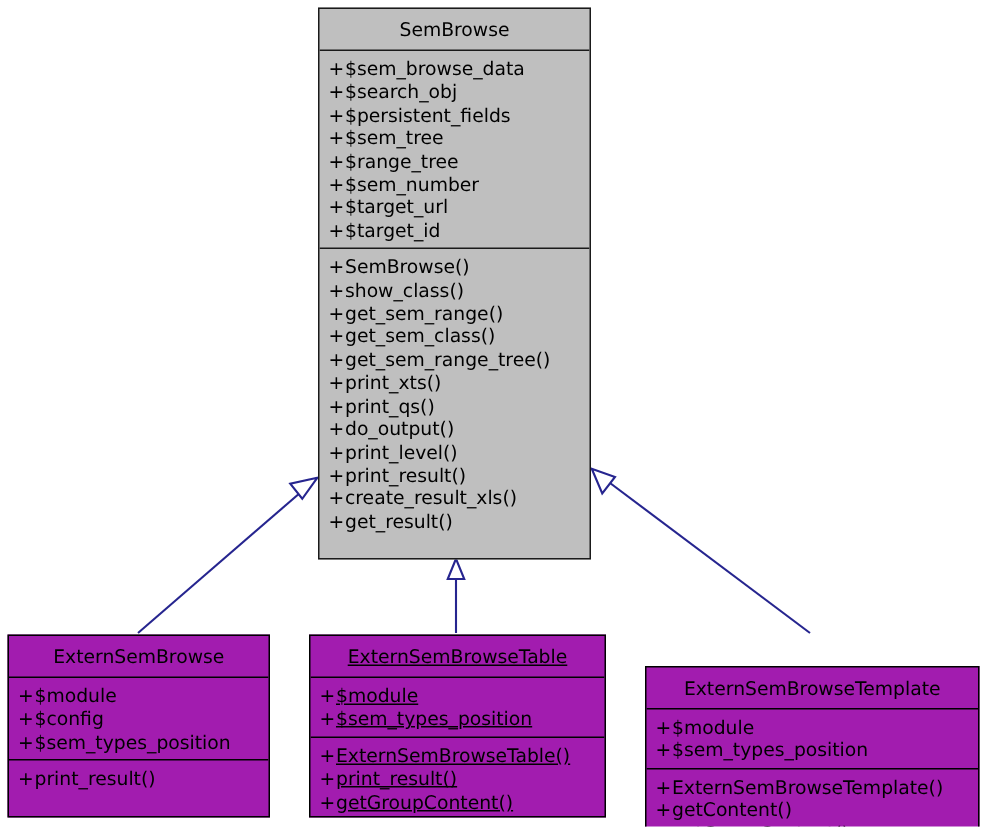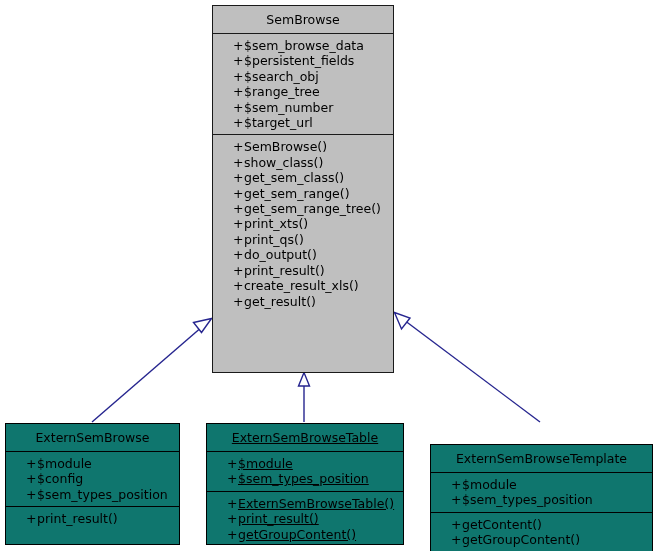--- a/index.html
+++ b/index.html
@@ -18,21 +18,21 @@
     position: absolute;
     left: 0;
     top: 0;
     width: 535px;
     height: 551px;
   }
   .uml-class {
     position: absolute;
     box-sizing: border-box;
     border: 1px solid #000000;
-    background: #0f766e;
+    background: #a21caf;
     overflow: hidden;
   }
   .uml-class.base {
     background: #bfbfbf;
     border: 1px solid #1a1a1a;
   }
   .class-title {
     text-align: center;
     font-size: 12.5px;
     color: #000000;
@@ -42,21 +42,21 @@
   }
   .section-sep {
     height: 1px;
     background: #000000;
     width: 100%;
   }
   .uml-class.base .section-sep {
     background: #1a1a1a;
   }
   .member-list {
-    padding: 4px 4px 4px 20px;
+    padding: 4px 4px 4px 6px;
   }
   .member {
     font-size: 12.5px;
     color: #000000;
     line-height: 15.4px;
     white-space: nowrap;
   }
   .member .vis {
     display: inline-block;
     width: 11px;
@@ -101,36 +101,39 @@
       <line class="inherit-line" x1="540" y1="422" x2="404" y2="320"></line>
       <polygon class="inherit-head" points="394.5,312.5 401.5,329 410,318"></polygon>
     </g>
   </svg>
 
   <div class="uml-class base" style="left:212px; top:5px; width:182px; height:368px;">
     <div class="class-title">SemBrowse</div>
     <div class="section-sep"></div>
     <div class="member-list">
       <div class="member"><span class="vis">+</span><span>$sem_browse_data</span></div>
+      <div class="member"><span class="vis">+</span><span>$search_obj</span></div>
       <div class="member"><span class="vis">+</span><span>$persistent_fields</span></div>
-      <div class="member"><span class="vis">+</span><span>$search_obj</span></div>
+      <div class="member"><span class="vis">+</span><span>$sem_tree</span></div>
       <div class="member"><span class="vis">+</span><span>$range_tree</span></div>
       <div class="member"><span class="vis">+</span><span>$sem_number</span></div>
       <div class="member"><span class="vis">+</span><span>$target_url</span></div>
+      <div class="member"><span class="vis">+</span><span>$target_id</span></div>
     </div>
     <div class="section-sep"></div>
     <div class="member-list">
       <div class="member"><span class="vis">+</span><span>SemBrowse()</span></div>
       <div class="member"><span class="vis">+</span><span>show_class()</span></div>
+      <div class="member"><span class="vis">+</span><span>get_sem_range()</span></div>
       <div class="member"><span class="vis">+</span><span>get_sem_class()</span></div>
-      <div class="member"><span class="vis">+</span><span>get_sem_range()</span></div>
       <div class="member"><span class="vis">+</span><span>get_sem_range_tree()</span></div>
       <div class="member"><span class="vis">+</span><span>print_xts()</span></div>
       <div class="member"><span class="vis">+</span><span>print_qs()</span></div>
       <div class="member"><span class="vis">+</span><span>do_output()</span></div>
+      <div class="member"><span class="vis">+</span><span>print_level()</span></div>
       <div class="member"><span class="vis">+</span><span>print_result()</span></div>
       <div class="member"><span class="vis">+</span><span>create_result_xls()</span></div>
       <div class="member"><span class="vis">+</span><span>get_result()</span></div>
     </div>
   </div>
 
   <div class="uml-class" style="left:5px; top:423px; width:175px; height:122px;">
     <div class="class-title">ExternSemBrowse</div>
     <div class="section-sep"></div>
     <div class="member-list">
@@ -161,18 +164,19 @@
 
   <div class="uml-class" style="left:430px; top:444px; width:223px; height:122px;">
     <div class="class-title">ExternSemBrowseTemplate</div>
     <div class="section-sep"></div>
     <div class="member-list">
       <div class="member"><span class="vis">+</span><span>$module</span></div>
       <div class="member"><span class="vis">+</span><span>$sem_types_position</span></div>
     </div>
     <div class="section-sep"></div>
     <div class="member-list">
+      <div class="member"><span class="vis">+</span><span>ExternSemBrowseTemplate()</span></div>
       <div class="member"><span class="vis">+</span><span>getContent()</span></div>
       <div class="member"><span class="vis">+</span><span>getGroupContent()</span></div>
     </div>
   </div>
 
 </div>
 
 </body></html>

